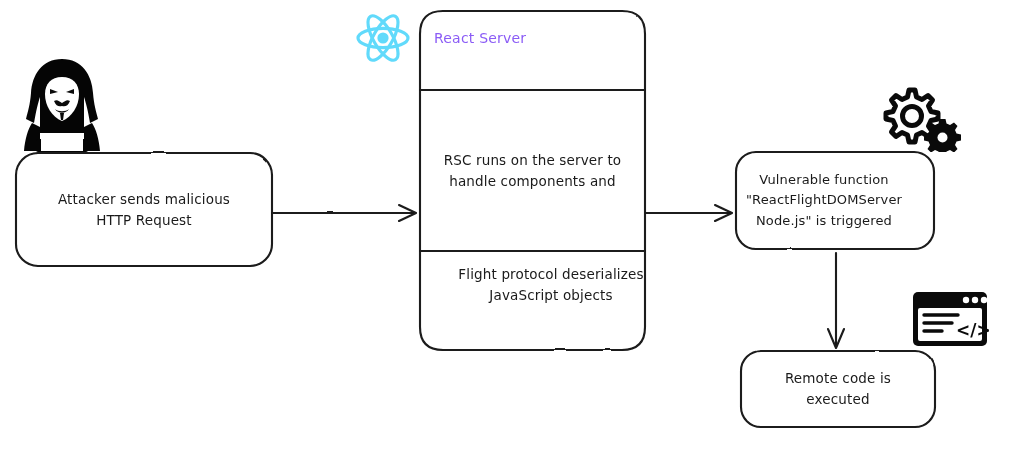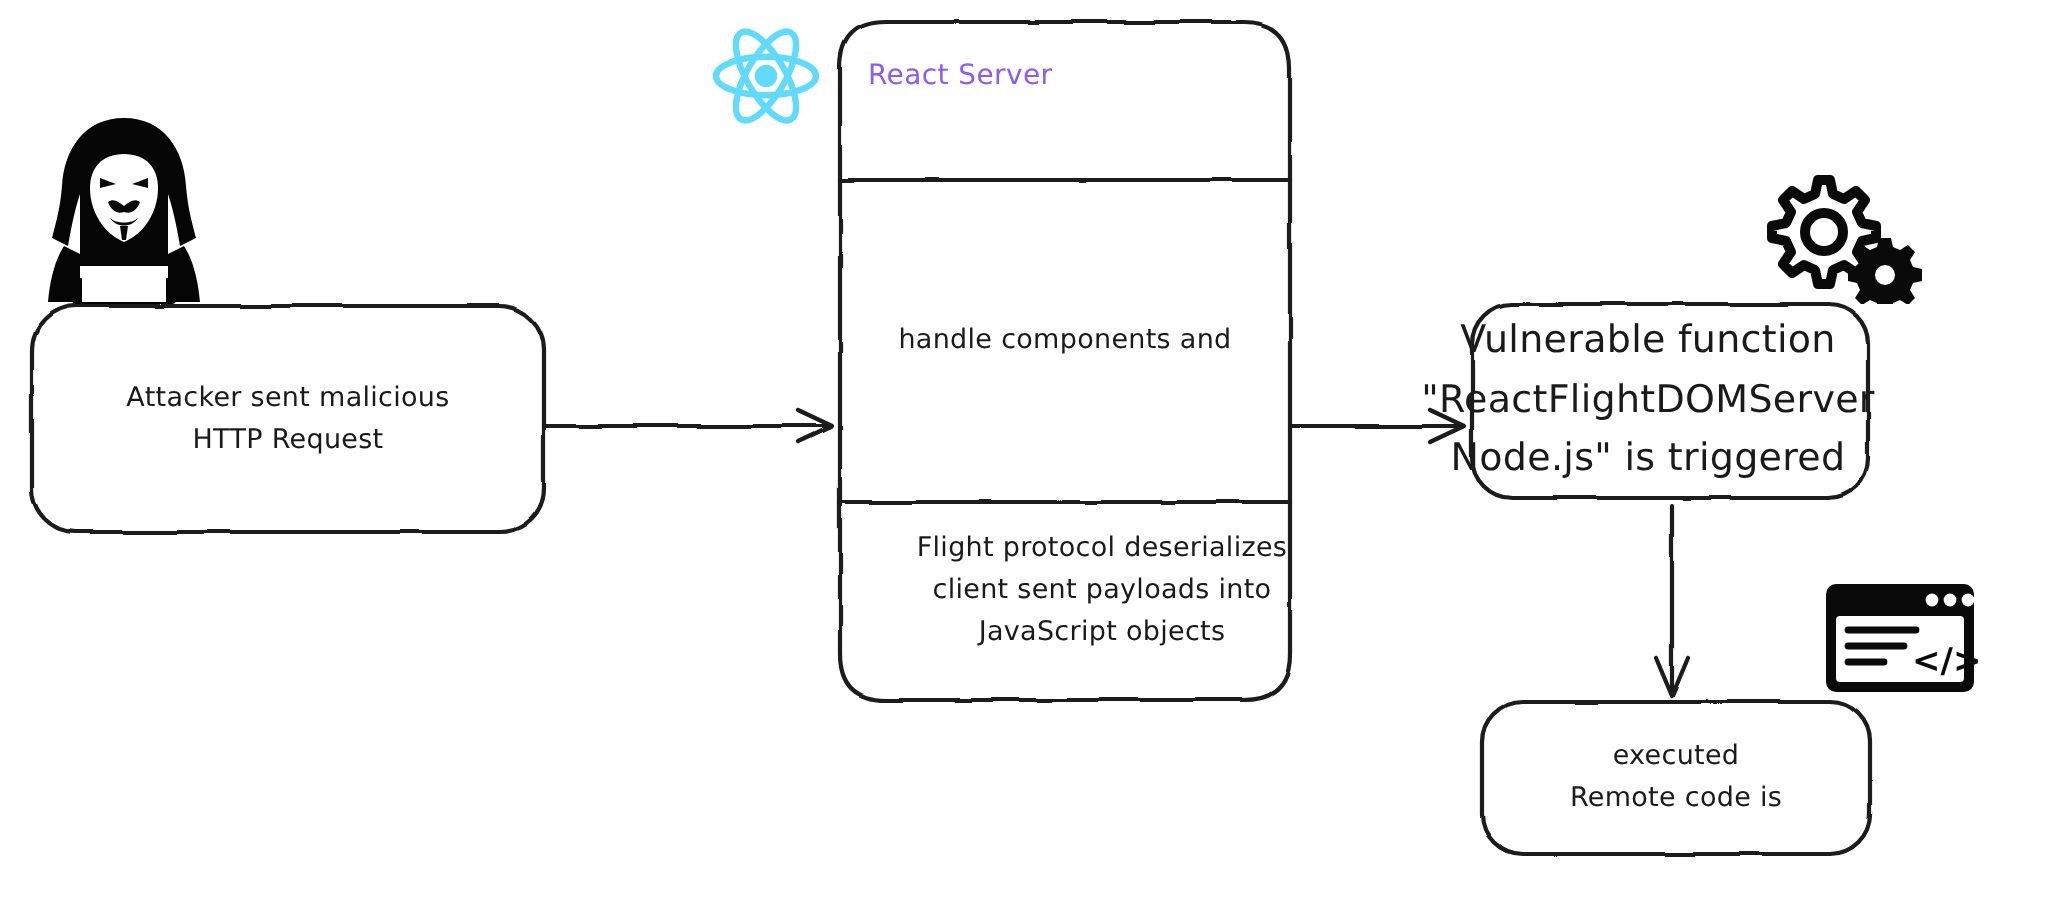--- a/index.html
+++ b/index.html
@@ -165,49 +165,49 @@
         <path d="M14 26 L48 26"></path>
         <path d="M14 34 L42 34"></path>
         <path d="M14 42 L32 42"></path>
       </g>
       <text x="46" y="47" font-family="DejaVu Sans, sans-serif" font-size="17" font-weight="bold" fill="#0a0a0a">&lt;/&gt;</text>
     </svg>
   </div>
 
   <div class="node-text" style="left:16px; top:153px; width:256px; height:113px;">
     <div>
-      <span>Attacker sent malicious</span>
+      <span>Attacker sends malicious</span>
       <span>HTTP Request</span>
     </div>
   </div>
 
   <div class="title-text" style="left:434px; top:30px;">React Server</div>
 
   <div class="node-text" style="left:420px; top:90px; width:225px; height:161px;">
     <div>
+      <span>RSC runs on the server to</span>
       <span>handle components and</span>
     </div>
   </div>
 
   <div class="node-text" style="left:420px; top:251px; width:262px; height:70px; align-items:flex-start; padding-top:13px; box-sizing:border-box;">
     <div>
       <span>Flight protocol deserializes</span>
-      <span>client sent payloads into</span>
       <span>JavaScript objects</span>
     </div>
   </div>
 
-  <div class="node-text" style="left:736px; top:152px; width:176px; height:97px; font-size:19px;">
+  <div class="node-text" style="left:736px; top:152px; width:176px; height:97px; font-size:13px;">
     <div>
       <span>Vulnerable function</span>
       <span>"ReactFlightDOMServer</span>
       <span>Node.js" is triggered</span>
     </div>
   </div>
 
   <div class="node-text" style="left:741px; top:351px; width:194px; height:76px;">
     <div>
+      <span>Remote code is</span>
       <span>executed</span>
-      <span>Remote code is</span>
     </div>
   </div>
 
 </div>
 
 </body></html>

